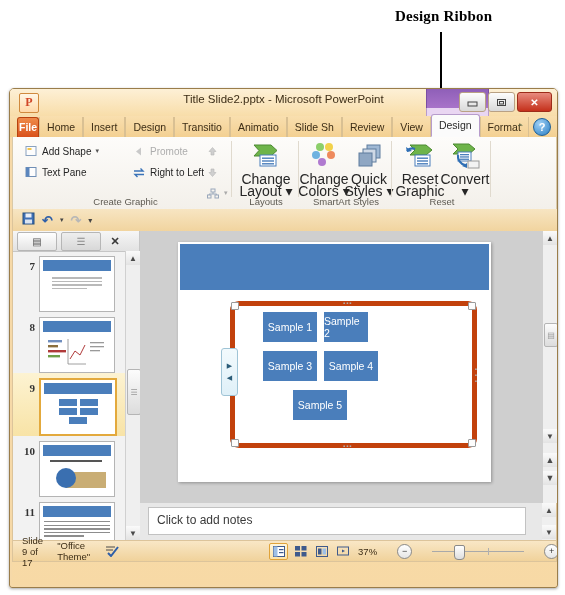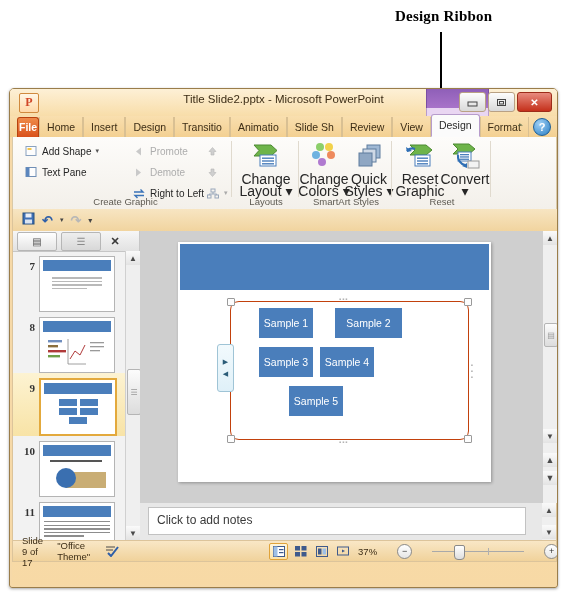--- a/index.html
+++ b/index.html
@@ -138,21 +138,21 @@
   #thumb-scroll{position:absolute;left:112px;top:20px;width:14px;height:289px;background:#efefef;border-left:1px solid #d0d0d0;}
   .sb-arrow{width:14px;height:14px;display:flex;align-items:center;justify-content:center;font-size:8px;color:#4a4a4a;background:linear-gradient(#fafafa,#e3e3e3);}
   .sb-thumb{position:absolute;left:1px;width:12px;background:linear-gradient(#fcfcfc,#dcdcdc);border:1px solid #b5b5b5;border-radius:2px;
     display:flex;align-items:center;justify-content:center;font-size:8px;color:#999;}
   
   #slide-area{position:absolute;left:127px;top:0;width:402px;height:272px;background:#cfcfcf;}
   #slide{position:absolute;left:38px;top:11px;width:313px;height:240px;background:#fff;
     box-shadow:1px 1px 3px rgba(0,0,0,.3);}
   #slide-title-band{position:absolute;left:2px;top:2px;width:309px;height:46px;background:#4a7ebb;}
   #smart-frame{position:absolute;left:52px;top:59px;width:237px;height:137px;
-    border:1px solid #c2410c;border-radius:9px;background:#fff;}
+    border:5px solid #c2410c;border-radius:9px;background:#fff;}
   .sel-handle{position:absolute;width:6px;height:6px;border:1px solid #9a9a9a;background:#fdfdfd;border-radius:1px;}
   .sel-dots{position:absolute;font-size:6px;color:#b0b0b0;letter-spacing:1px;}
   .sbox{position:absolute;background:#4a7ebb;color:#fff;display:flex;align-items:center;justify-content:center;
     font-size:10.5px;font-family:"Liberation Sans",sans-serif;}
   #text-pane-tab{position:absolute;left:-14px;top:42px;width:15px;height:46px;
     background:linear-gradient(#f2fafd,#dff0f8);border:1px solid #9fc4d6;border-radius:3px;
     display:flex;flex-direction:column;align-items:center;justify-content:center;gap:6px;}
   .tp-arrow{font-size:7px;color:#2b5c78;line-height:6px;}
   #slide-scroll{position:absolute;left:529px;top:0;width:14px;height:272px;background:#efefef;border-left:1px solid #cfcfcf;}
   
@@ -257,28 +257,20 @@
       </div>
       <div style="position:absolute;left:112px;top:5px;width:78px;">
         <div class="ritem dis">
           <span class="ricon">
             <svg width="13" height="13" viewBox="0 0 13 13">
                 <path d="M9 2.5 L4 6.5 L9 10.5 Z" fill="#c9c9c9"></path>
               </svg>
           </span>
           <span>Promote</span>
         </div>
-        <div class="ritem dis" style="margin-top:3px;">
-          <span class="ricon">
-            <svg width="13" height="13" viewBox="0 0 13 13">
-                <path d="M4 2.5 L9 6.5 L4 10.5 Z" fill="#c9c9c9"></path>
-              </svg>
-          </span>
-          <span>Demote</span>
-        </div>
         <div class="ritem" style="margin-top:3px;">
           <span class="ricon">
             <svg width="14" height="13" viewBox="0 0 14 13">
                 <path d="M2 5 h9 l-2.5 -2.5 M12 8.5 h-9 l2.5 2.5" fill="none" stroke="#3a73b8" stroke-width="1.4"></path>
               </svg>
           </span>
           <span>Right to Left</span>
         </div>
       </div>
       <div style="position:absolute;left:186px;top:5px;width:28px;">
@@ -517,21 +509,21 @@
           <div class="sel-dots" style="left:108px;top:-6px;">▪▪▪</div>
           <div class="sel-dots" style="left:108px;bottom:-6px;">▪▪▪</div>
           <div class="sel-dots" style="right:-6px;top:60px;">▪<br>▪<br>▪</div>
 
           <div id="text-pane-tab">
             <span class="tp-arrow">▶</span>
             <span class="tp-arrow">◀</span>
           </div>
 
           <div class="sbox" style="left:28px;top:6px;width:54px;height:30px;">Sample 1</div>
-          <div class="sbox" style="left:104px;top:6px;width:67px;height:30px;">Sample 2</div>
+          <div class="sbox" style="left:89px;top:6px;width:44px;height:30px;">Sample 2</div>
           <div class="sbox" style="left:28px;top:45px;width:54px;height:30px;">Sample 3</div>
           <div class="sbox" style="left:89px;top:45px;width:54px;height:30px;">Sample 4</div>
           <div class="sbox" style="left:58px;top:84px;width:54px;height:30px;">Sample 5</div>
         </div>
       </div>
     </div>
 
     <div id="notes">
       <div id="notes-box">Click to add notes</div>
     </div>

